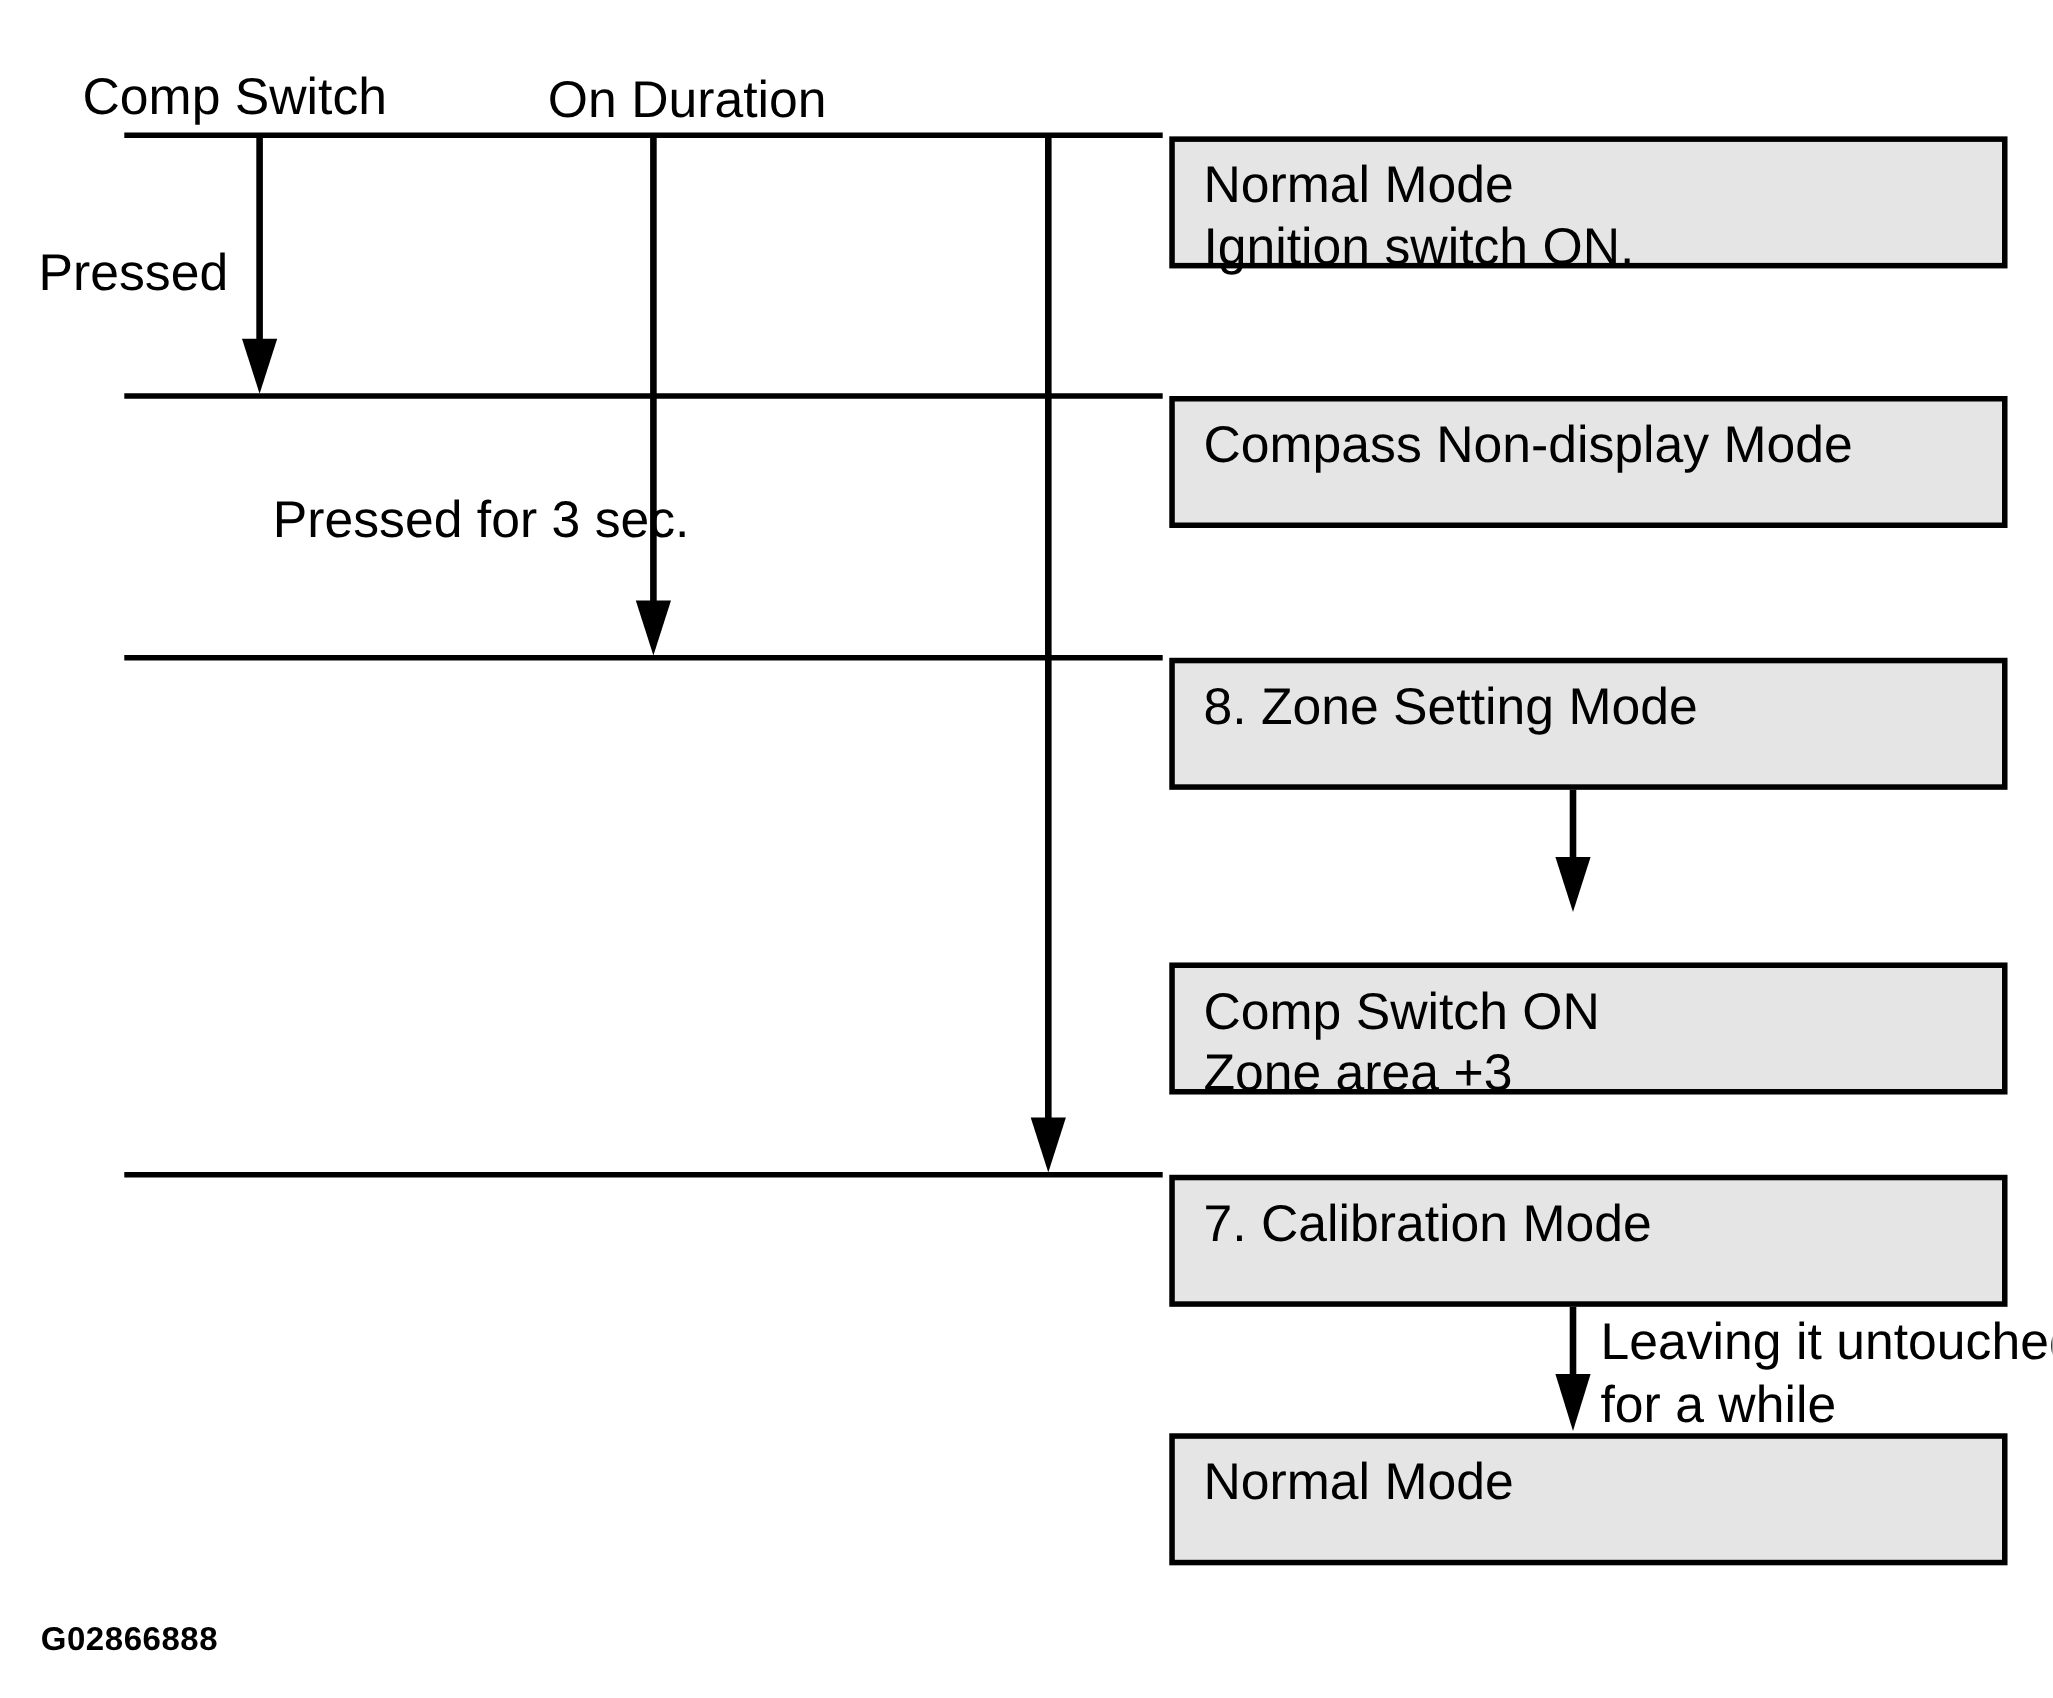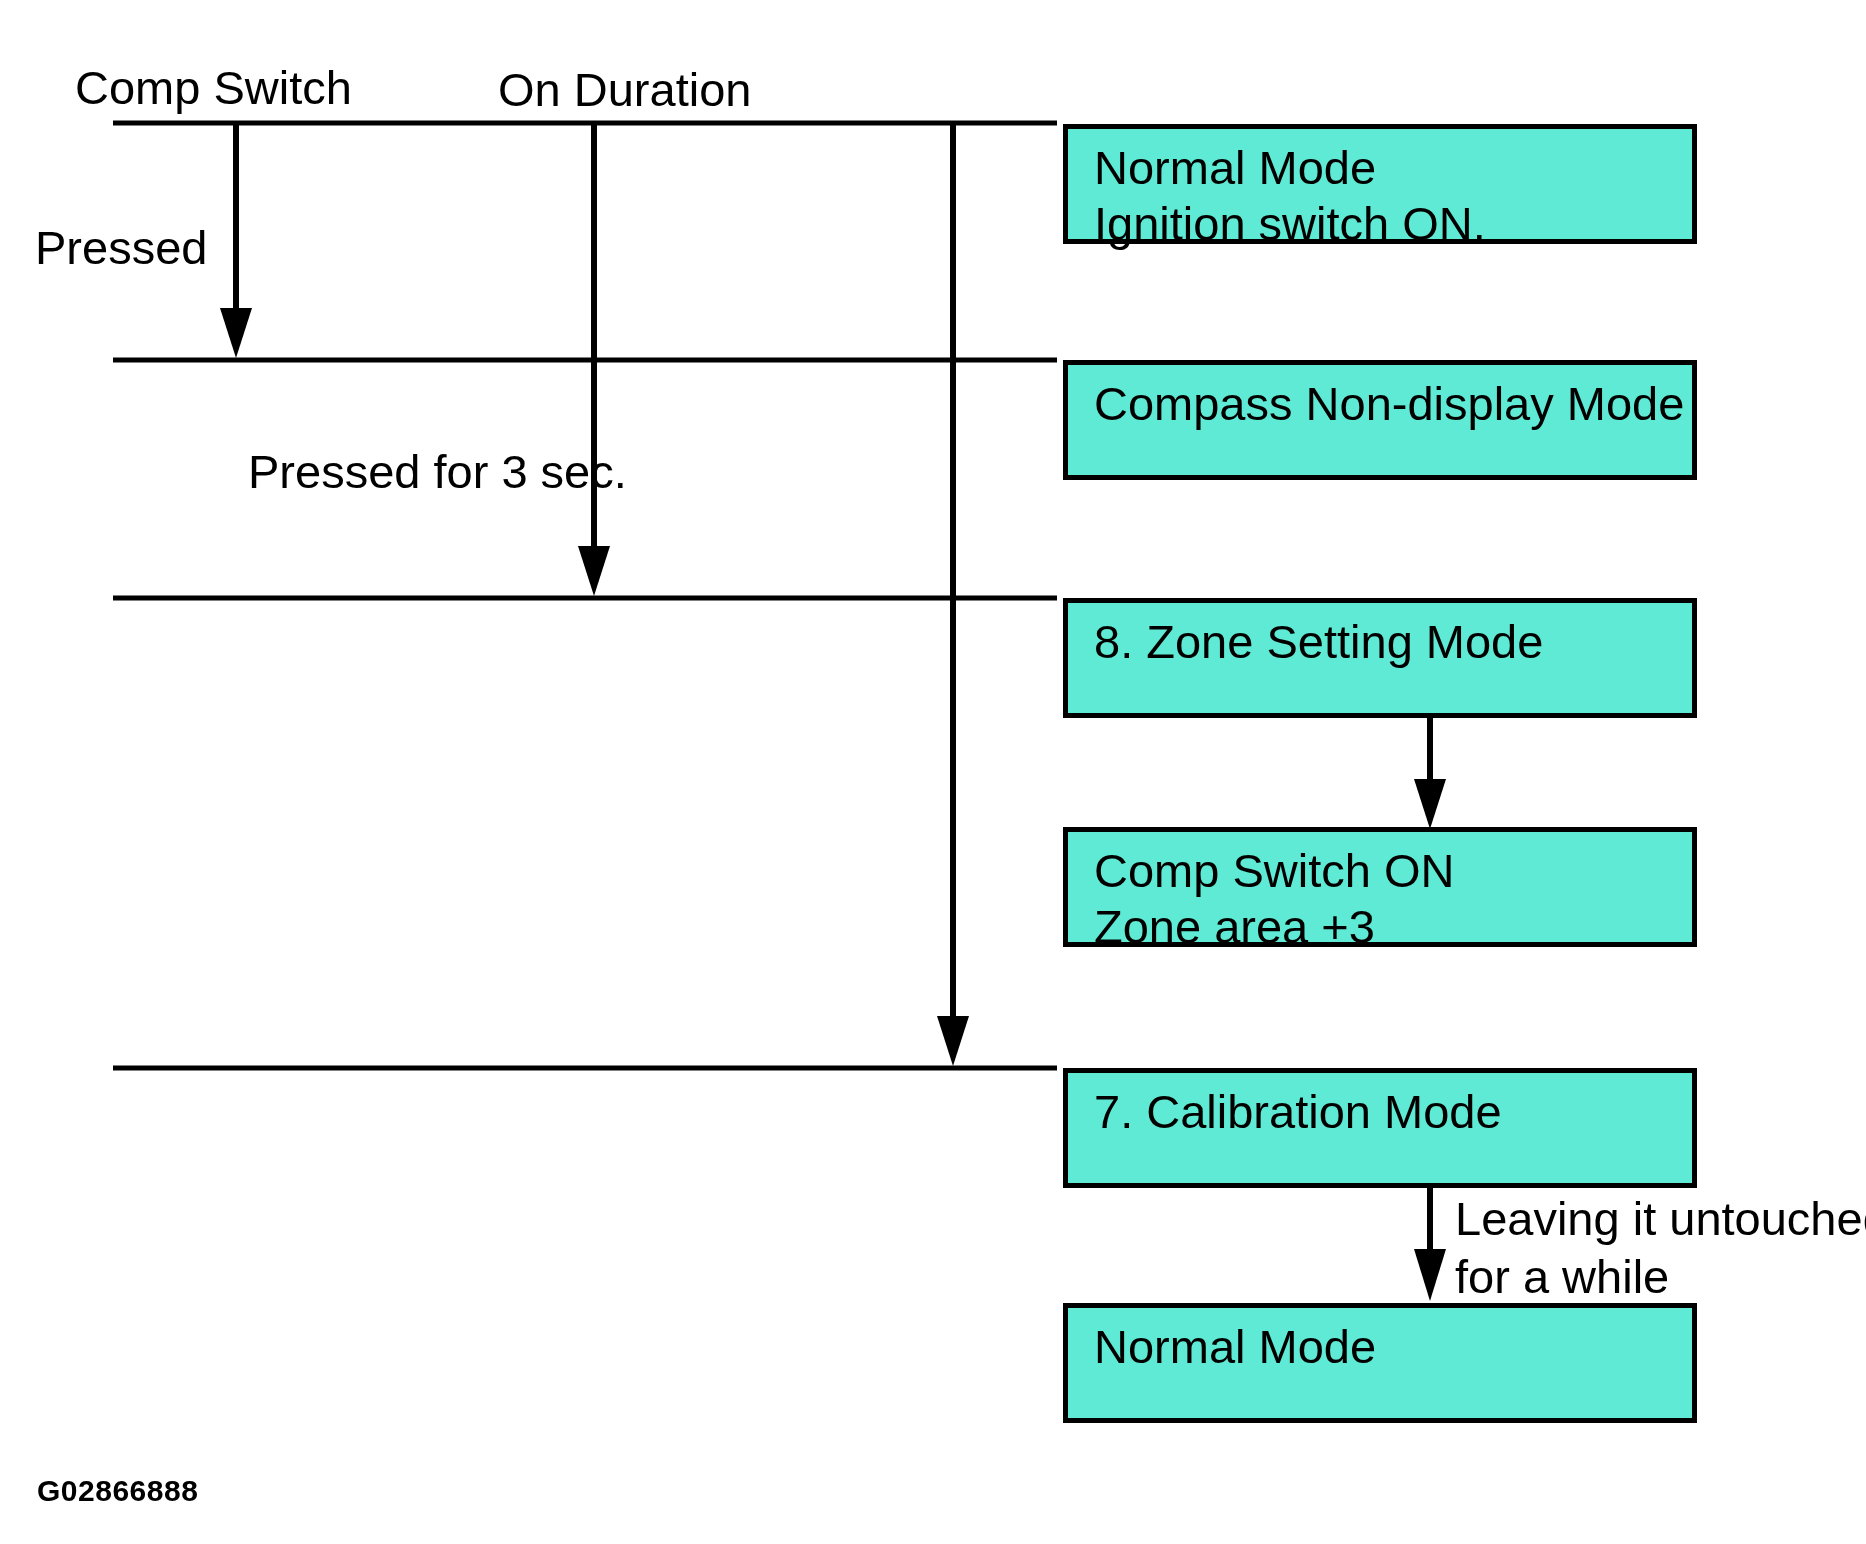--- a/index.html
+++ b/index.html
@@ -28,25 +28,25 @@
     position: absolute;
     font-size: 47px;
     line-height: 1.18;
     white-space: nowrap;
     color: #000000;
   }
   .lbl.stacked { line-height: 58px; }
   .mode-box {
     position: absolute;
     left: 1063px;
-    width: 634px;
+    width: 762px;
     height: 120px;
     border: 5px solid #000000;
     box-sizing: border-box;
-    background: #5eead4;
+    background: #e5e5e5;
     padding: 11px 26px 0 26px;
   }
   .box-line {
     font-size: 47px;
     line-height: 56px;
     white-space: nowrap;
   }
   .fig-code {
     position: absolute;
     left: 37px;
@@ -111,21 +111,21 @@
   </div>
 
   <div class="mode-box" style="top:360px">
     <div class="box-line">Compass Non-display Mode</div>
   </div>
 
   <div class="mode-box" style="top:598px">
     <div class="box-line">8. Zone Setting Mode</div>
   </div>
 
-  <div class="mode-box" style="top:827px">
+  <div class="mode-box" style="top:875px">
     <div class="box-line">Comp Switch ON</div>
     <div class="box-line">Zone area +3</div>
   </div>
 
   <div class="mode-box" style="top:1068px">
     <div class="box-line">7. Calibration Mode</div>
   </div>
 
   <div class="mode-box" style="top:1303px">
     <div class="box-line">Normal Mode</div>

